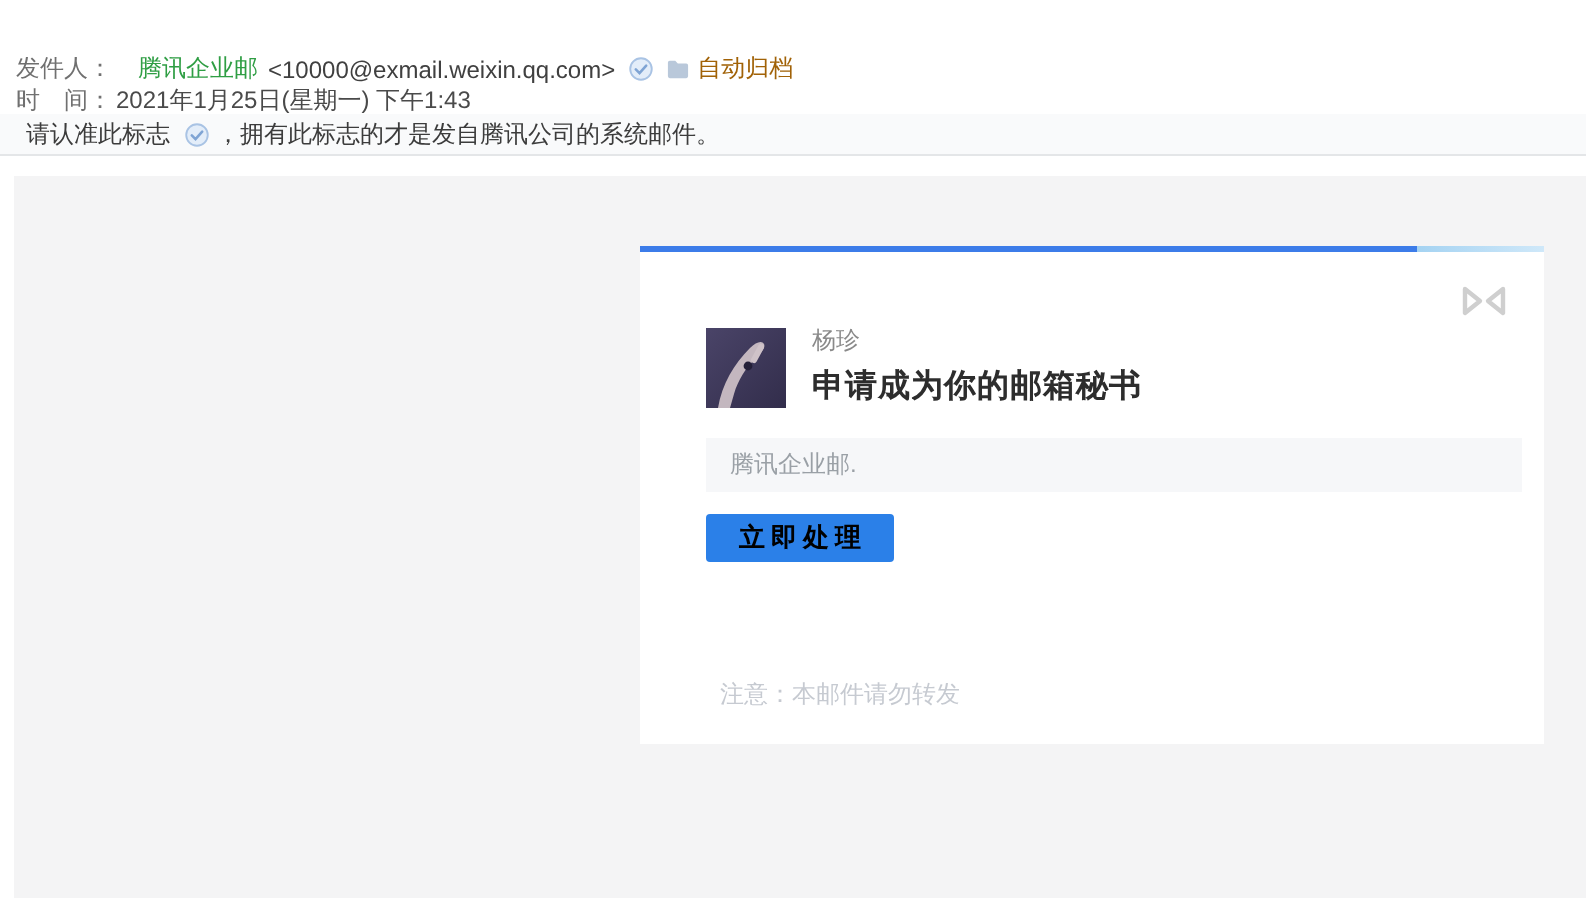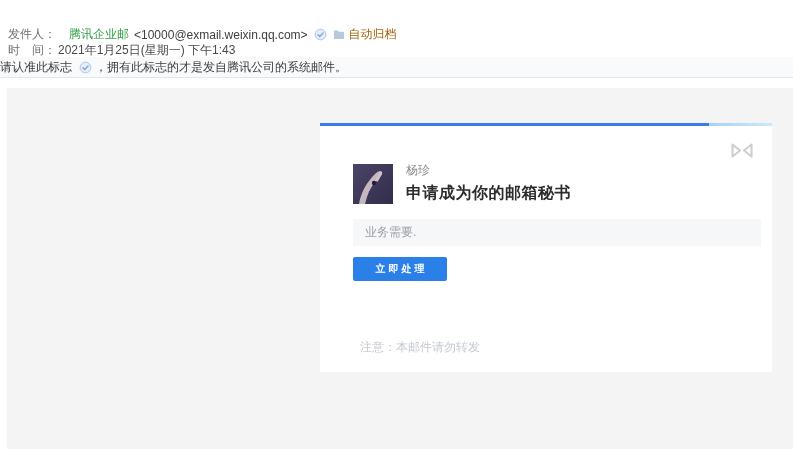--- a/index.html
+++ b/index.html
@@ -15,43 +15,43 @@
   .meta-label { color:#707070; }
   .sender-name { color:var(--verified-green,#2f9e44);margin-left:11px; }
   .sender-address { color:#404040; margin-left:3px; }
   .time-value { color:#4a4a4a; }
   .icon-gap { margin-left:4px; display:inline-flex; align-items:center; }
   .auto-archive { color:#a16207; margin-left:2px; cursor:pointer; }
 
   
   .notice-bar { position:absolute; left:0; top:57px; width:100%; height:21px;
     background:#f9fafb; border-bottom:1px solid #e4e6e8; display:flex; align-items:center;
-    padding-left:0; gap:3px; font-size:12px; color:#3c3c3c; }
+    padding-left:13px; gap:3px; font-size:12px; color:#3c3c3c; }
 
   
   .mail-body-bg { position:absolute; left:7px; right:0; top:88px; bottom:0; background:var(--body-bg-gray,#f4f4f5); }
 
   .card { position:absolute; left:320px; top:123px; width:452px; height:249px; background:#ffffff; }
   .card-topbar { position:absolute; left:0; top:0; width:100%; height:3px;
     background:linear-gradient(to right,
       var(--topbar-blue,#3c7ce9) 0%, var(--topbar-blue,#3c7ce9) 86%,
       var(--topbar-light-blue,#a5d3f2) 86%, #cfe8f9 100%); }
   .card-logo { position:absolute; right:18px; top:19px; }
 
   .profile-row { position:absolute; left:33px; top:38px; display:flex; gap:13px;align-items:flex-end; }
   .avatar { width:40px; height:40px; display:block; }
   .profile-name { font-size:12px; color:#8a8a8a; margin-top:1px; }
   .profile-title { font-size:16px; font-weight:bold; color:#2d2d2d; margin-top:4px; letter-spacing:0.5px; }
 
   .message-box { position:absolute; left:33px; top:96px; width:408px; height:27px;
     background:#f6f7f9; font-size:12px; color:#9aa0a6; line-height:27px; padding-left:12px; }
 
   .action-button { position:absolute; left:33px; top:134px; width:94px; height:24px;
-    background:var(--accent-blue,#2b80e8); color:#ffffff; border:none; border-radius:2px;
-    font-size:10px; font-weight:bold; letter-spacing:3px; text-indent:3px;
+    background:var(--accent-blue,#2b80e8); color:#000000; border:none; border-radius:2px;
+    font-size:13px; font-weight:bold; letter-spacing:3px; text-indent:3px;
     font-family:inherit; cursor:pointer; }
 
   .footer-note { position:absolute; left:40px; top:216px; font-size:12px; color:#c6cad1; }
 </style>
 </head>
 <body>
 
 <div class="screen">
 
 
@@ -112,21 +112,21 @@
           <path d="M6 40 C8 28 14 18 22 10 C25 7 28 6 29 8 C30 10 27 13 24 16 C20 20 16 26 14 33 L12 40 Z" fill="#cfc2c8" opacity="0.92"></path>
           <path d="M24 16 l3.5 -6.5" stroke="#cfc2c8" stroke-width="3" stroke-linecap="round"></path>
           <circle cx="21" cy="19" r="2.2" fill="#241f38"></circle>
         </svg>
         <div>
           <div class="profile-name">杨珍</div>
           <div class="profile-title">申请成为你的邮箱秘书</div>
         </div>
       </div>
 
-      <div class="message-box">业务需要.</div>
+      <div class="message-box">腾讯企业邮.</div>
 
       <button class="action-button">立即处理</button>
 
       <div class="footer-note">注意：本邮件请勿转发</div>
     </div>
   </div>
 
 </div>
 
 </body></html>

